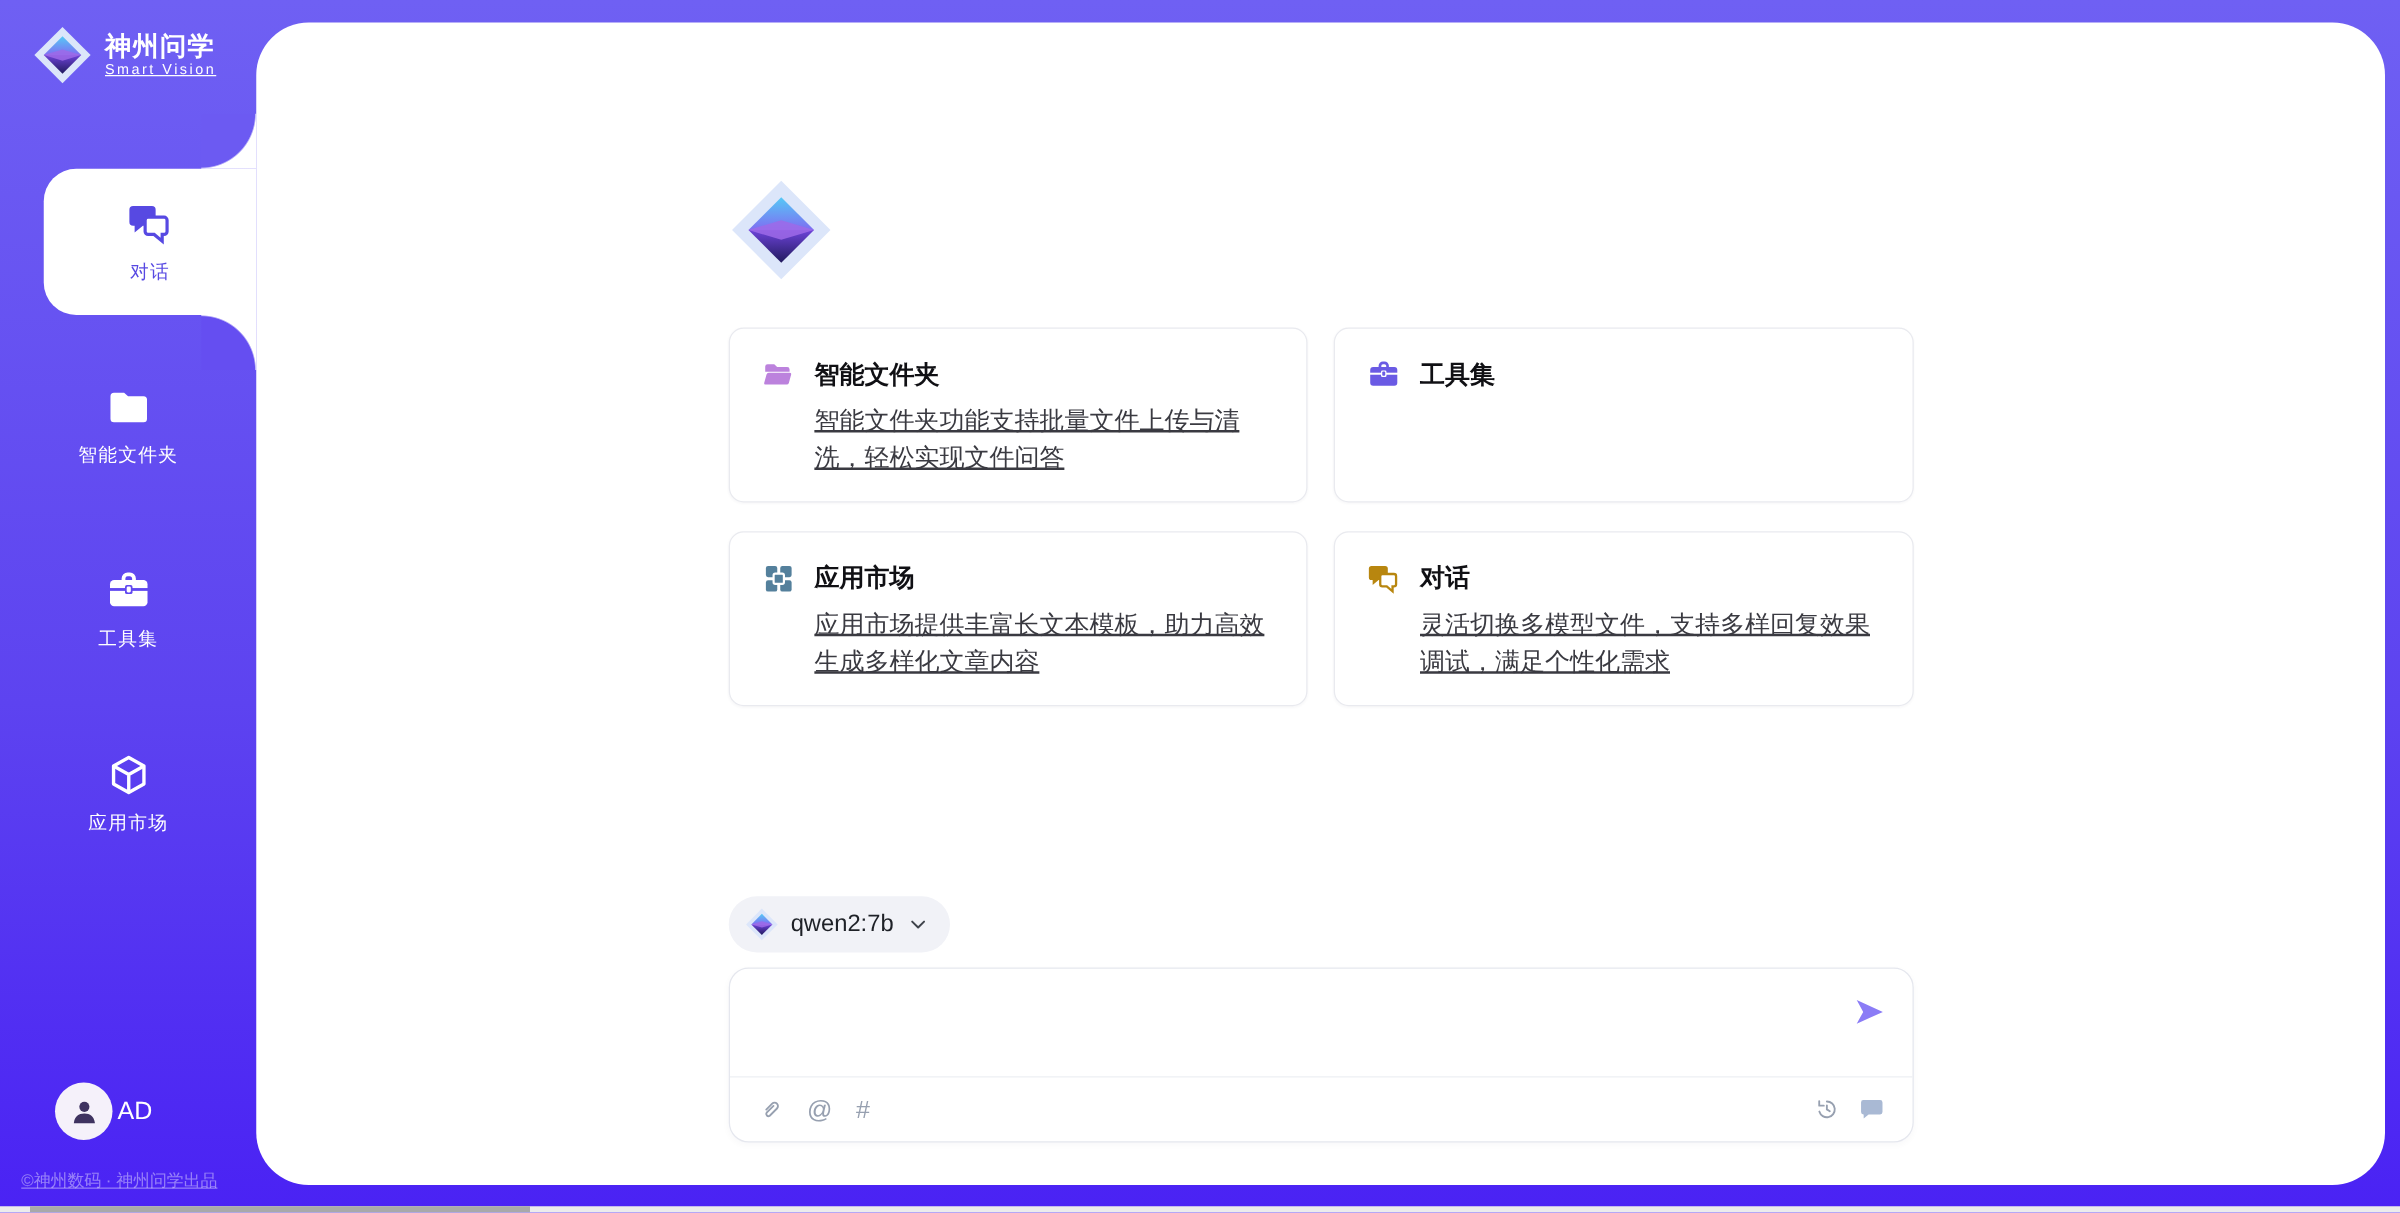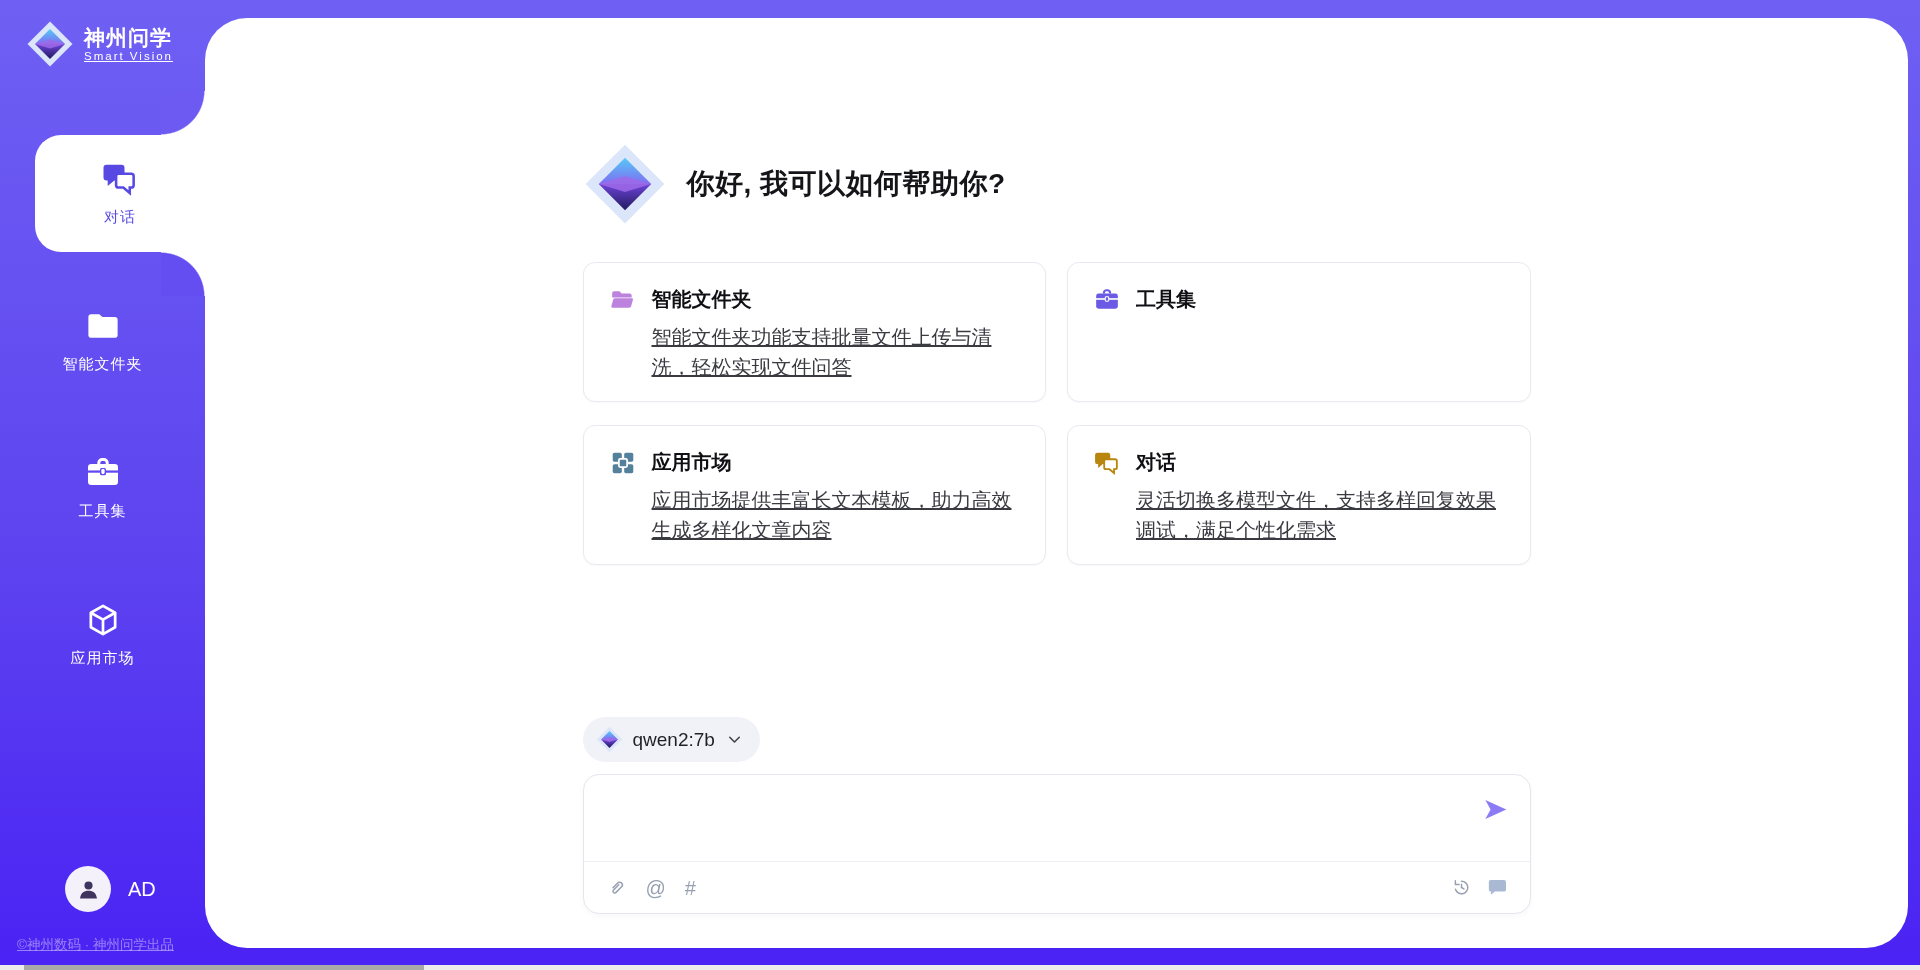--- a/index.html
+++ b/index.html
@@ -17,21 +17,21 @@
   .nav{position:absolute;top:135px;left:0;width:100%;}
   .nav-item{position:relative;height:117px;margin-bottom:30px;display:flex;flex-direction:column;
     align-items:center;justify-content:center;color:#fff;cursor:pointer;}
   .nav-icon{width:36px;height:36px;margin-bottom:11px;}
   .nav-label{font-size:15px;letter-spacing:1px;}
   .nav-item.active{background:#fff;margin-left:35px;width:170px;border-radius:26px 0 0 26px;color:#5749e2;}
   .nav-item.active::before{content:'';position:absolute;right:0;top:-44px;width:44px;height:44px;
     background:radial-gradient(circle 44px at 0 0,#6c5af2 97%,#fff 100%);}
   .nav-item.active::after{content:'';position:absolute;right:0;bottom:-44px;width:44px;height:44px;
     background:radial-gradient(circle 44px at 0 100%,#654ef1 97%,#fff 100%);}
-  .user{position:absolute;left:65px;bottom:58px;display:flex;align-items:center;gap:17px;cursor:pointer;}
+  .user{position:absolute;left:44px;bottom:58px;display:flex;align-items:center;gap:4px;cursor:pointer;}
   .avatar{width:46px;height:46px;border-radius:50%;background:#f5f1fa;display:flex;align-items:center;justify-content:center;}
   .avatar svg{width:27px;height:27px;color:#3f3360;}
   .user-name{color:#fff;font-size:20px;}
   .side-footer{position:absolute;left:17px;bottom:16px;color:rgba(255,255,255,0.42);font-size:13.5px;white-space:nowrap;text-decoration:underline;}
   
   .panel{position:absolute;left:205px;top:18px;right:12px;bottom:22px;background:#fff;border-radius:42px;z-index:1;overflow:hidden;}
   .content{width:948px;margin:0 auto;padding-top:124px;}
   .greeting{display:flex;align-items:center;gap:20px;}
   .greeting-logo{width:84px;height:84px;}
   .greeting-title{font-size:28px;font-weight:bold;color:#141419;margin:0;letter-spacing:0.5px;}
@@ -186,21 +186,20 @@
   </defs>
 </svg>
 
 <div class="panel">
   <div class="content">
 
     <div class="greeting">
       <svg class="greeting-logo">
           <use href="#i-logo"></use>
         </svg>
-      <h1 class="greeting-title">你好, 我可以如何帮助你?</h1>
     </div>
 
     <div class="cards">
       <div class="card">
         <div class="card-head">
           <svg class="card-icon icon-folder-open">
               <use href="#i-folder-open"></use>
             </svg>
           <span class="card-title">智能文件夹</span>
         </div>

